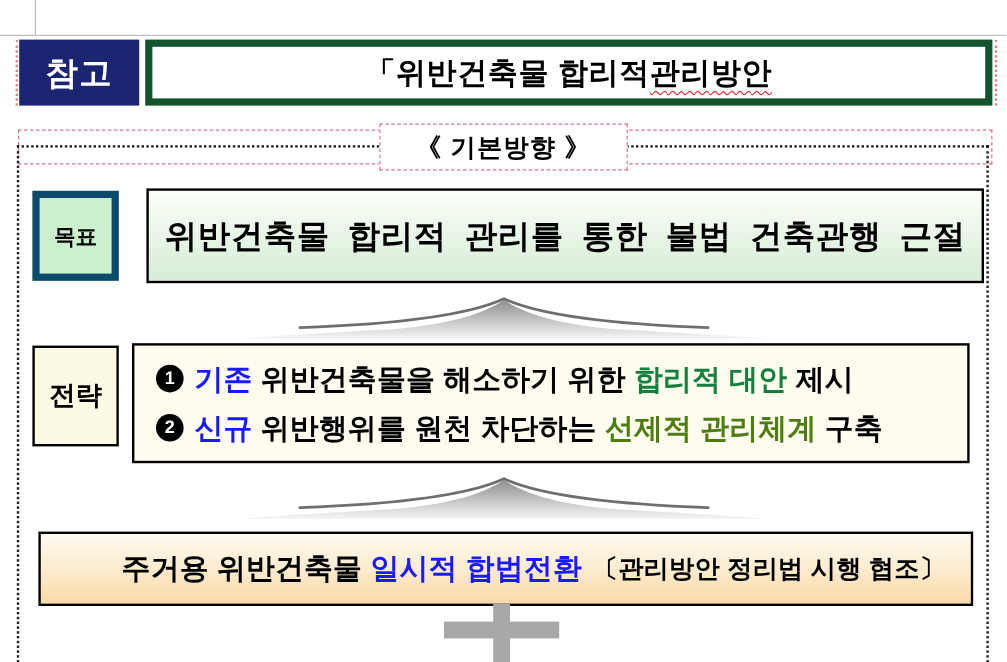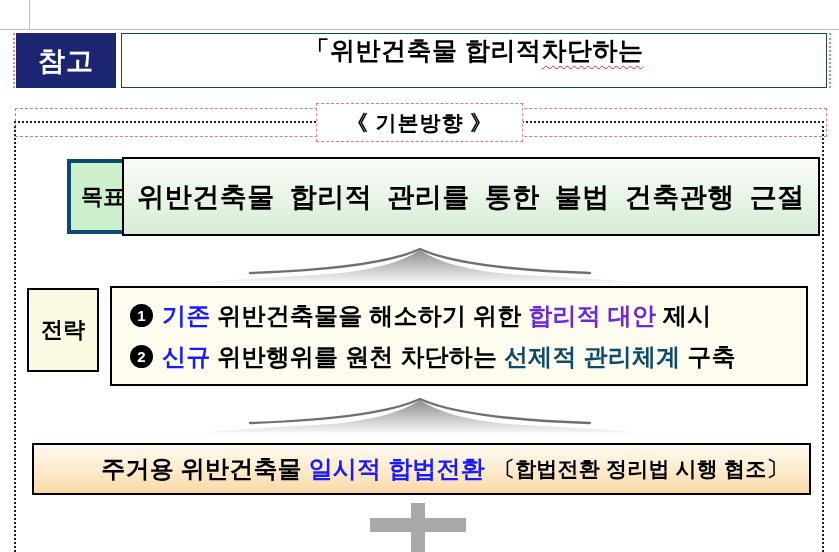--- a/index.html
+++ b/index.html
@@ -11,43 +11,43 @@
   .guide-h{position:absolute; left:0; top:29px; width:839px; height:1px; background:#bdbdbd;}
   .guide-v{position:absolute; left:29px; top:0; width:1px; height:29px; background:#bdbdbd;}
 
   
   .header-row{position:absolute; left:16px; top:33px; width:811px; height:55px; display:flex; gap:5px;}
   .badge{
     width:100px; background:#1C2572; color:#fff; display:flex; align-items:center; justify-content:center;
     font-size:27px; letter-spacing:1px;
   }
   .title-box{
-    flex:1; background:#fff; border:1px solid #14532d; display:flex; align-items:flex-start; justify-content:center;
+    flex:1; background:#fff; border:6px solid #14532d; display:flex; align-items:center; justify-content:center;
     font-size:25px; letter-spacing:0.5px;
   }
   .squiggle{text-decoration:underline wavy #e03030; text-decoration-thickness:1px; text-underline-offset:6px;}
   .cell-marker{position:absolute; top:33px; height:55px; width:0; border-left:2px dotted #e05050; opacity:.7;}
   .cell-marker.left{left:13px;} .cell-marker.right{left:829px;}
 
   
   .red-band{position:absolute; left:15px; top:108px; width:812px; height:29px; border:1px dashed #dd7788; box-sizing:border-box;}
   .container-frame{
     position:absolute; left:14px; top:121px; width:810px; height:431px; box-sizing:border-box;
     border:2px dotted #222; border-bottom:none;
   }
   .section-title-box{
     position:absolute; left:50%; transform:translateX(-50%); top:103px; height:39px; padding:0 30px;
     background:#fff; border:1px dashed #dd7788; display:flex; align-items:center; justify-content:center;
     font-size:21px; z-index:3; box-sizing:border-box; letter-spacing:1px;
   }
 
   
   .goal-label{
-    position:absolute; left:27px; top:159px; width:72px; height:75px; background:#CBF0CB; border:4px solid #0c4a6e;
-    box-sizing:border-box; display:flex; align-items:center; justify-content:center; font-size:22px;margin-left:40px;
+    position:absolute; left:27px; top:159px; width:72px; height:75px; background:#CBF0CB; border:6px solid #0c4a6e;
+    box-sizing:border-box; display:flex; align-items:center; justify-content:center; font-size:18px;
   }
   .goal-box{
     position:absolute; left:122px; top:157px; width:698px; height:79px; border:2px solid #000; box-sizing:border-box;
     background:linear-gradient(to bottom,#FBFDF9 0%,#EAF6E8 45%,#D6EDD6 100%);
     display:flex; align-items:center; justify-content:center; font-size:27px; word-spacing:7px; letter-spacing:0.5px;
   }
 
   
   .arrow{position:absolute; left:198px; width:444px; height:40px;}
   .arrow.a1{top:244px;} .arrow.a2{top:394px;}
@@ -64,21 +64,21 @@
   }
   .strategy-line{display:flex; align-items:center; white-space:pre;}
   .bullet{
     display:inline-flex; width:23px; height:23px; border-radius:50%; background:#000; color:#fff;
     align-items:center; justify-content:center; font-size:15px; margin-right:9px; flex:none;
   }
   .accent-blue{color:#1A1AFF;}
 
   
   .result-box{
-    position:absolute; left:32px; top:443px; width:779px; height:52px; border:2px solid #000; box-sizing:border-box;
+    position:absolute; left:32px; top:443px; width:779px; height:62px; border:2px solid #000; box-sizing:border-box;
     background:linear-gradient(to bottom,#FEFAF0 0%,#FCEACB 55%,#FBD9A8 100%);
     display:flex; align-items:center; justify-content:center; font-size:24px; white-space:pre; letter-spacing:0.2px;padding-left:46px;
   }
   .result-note{font-size:21px; margin-left:9px;}
 
   
   .plus-v{position:absolute; left:411px; top:503px; width:14px; height:49px; background:#a8a8a8;}
   .plus-h{position:absolute; left:370px; top:518px; width:96px; height:14px; background:#a8a8a8;}
 </style>
 </head>
@@ -88,21 +88,21 @@
 
   <div class="guide-h"></div>
   <div class="guide-v"></div>
 
   <div class="cell-marker left"></div>
   <div class="cell-marker right"></div>
   <div class="header-row">
     <div class="badge" style="background: rgb(28, 37, 114);">참고</div>
     <div class="title-box">
       <span>「위반건축물 합리적 </span>
-        <span class="squiggle">차단하는</span>
+        <span class="squiggle">관리방안</span>
     </div>
   </div>
 
   <div class="red-band"></div>
   <div class="container-frame"></div>
   <div class="section-title-box">《 기본방향 》</div>
 
   <div class="goal-label">목표</div>
   <div class="goal-box">위반건축물 합리적 관리를 통한 불법 건축관행 근절</div>
 
@@ -115,34 +115,34 @@
         </linearGradient>
       </defs>
       <path d="M222,6 C240,18 268,26 310,30 C370,33.5 422,36.5 442,38.5 L2,38.5 C22,36.5 74,33.5 134,30 C176,26 204,18 222,6 Z" fill="url(#gmound)"></path>
       <path d="M52,29 C140,26 196,17 222,5 C248,17 304,26 392,29" fill="none" stroke="#6f6f6f" stroke-width="2.4" stroke-linecap="round"></path>
     </svg>
   </div>
 
   <div class="strategy-label">전략</div>
   <div class="strategy-box">
     <div class="strategy-line">
-      <span class="bullet">1</span><span class="accent-blue" style="color: rgb(26, 26, 255);">기존</span><span> 위반건축물을 해소하기 위한 </span><span class="accent-blue" style="color: #6d28d9;">합리적 대안</span><span> 제시</span>
+      <span class="bullet">1</span><span class="accent-blue" style="color: rgb(26, 26, 255);">기존</span><span> 위반건축물을 해소하기 위한 </span><span class="accent-blue" style="color: #15803d;">합리적 대안</span><span> 제시</span>
     </div>
     <div class="strategy-line">
-      <span class="bullet">2</span><span class="accent-blue" style="color: rgb(26, 26, 255); text-align: center;">신규</span><span> 위반행위를 원천 차단하는 </span><span class="accent-blue" style="color: #0c4a6e;">선제적 관리체계</span><span> 구축</span>
+      <span class="bullet">2</span><span class="accent-blue" style="color: rgb(26, 26, 255); text-align: center;">신규</span><span> 위반행위를 원천 차단하는 </span><span class="accent-blue" style="color: #4d7c0f;">선제적 관리체계</span><span> 구축</span>
     </div>
   </div>
 
   <div class="arrow a2">
     <svg width="444" height="40" viewBox="0 0 444 40">
       <path d="M222,6 C240,18 268,26 310,30 C370,33.5 422,36.5 442,38.5 L2,38.5 C22,36.5 74,33.5 134,30 C176,26 204,18 222,6 Z" fill="url(#gmound)"></path>
       <path d="M52,29 C140,26 196,17 222,5 C248,17 304,26 392,29" fill="none" stroke="#6f6f6f" stroke-width="2.4" stroke-linecap="round"></path>
     </svg>
   </div>
 
   <div class="result-box">
-    <span>주거용 위반건축물 </span><span class="accent-blue" style="color: rgb(26, 26, 255);">일시적 합법전환</span><span class="result-note">〔합법전환 정리법 시행 협조〕</span>
+    <span>주거용 위반건축물 </span><span class="accent-blue" style="color: rgb(26, 26, 255);">일시적 합법전환</span><span class="result-note">〔관리방안 정리법 시행 협조〕</span>
   </div>
 
   <div class="plus-v"></div>
   <div class="plus-h"></div>
 
 </div>
 
 </body></html>

